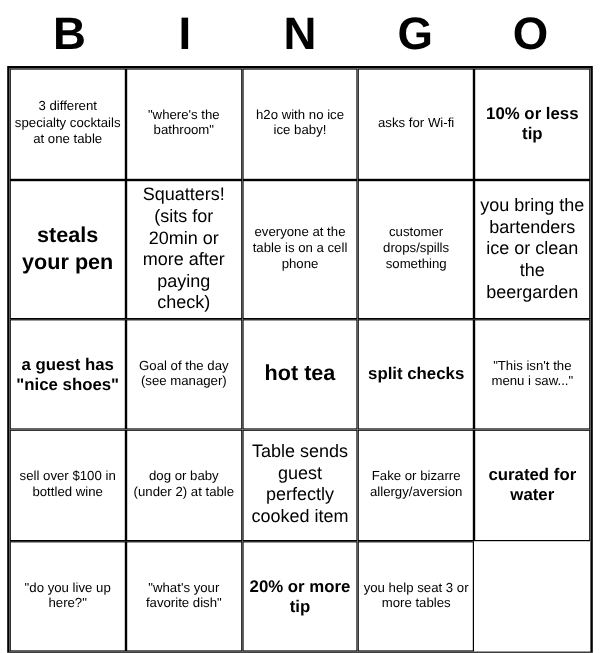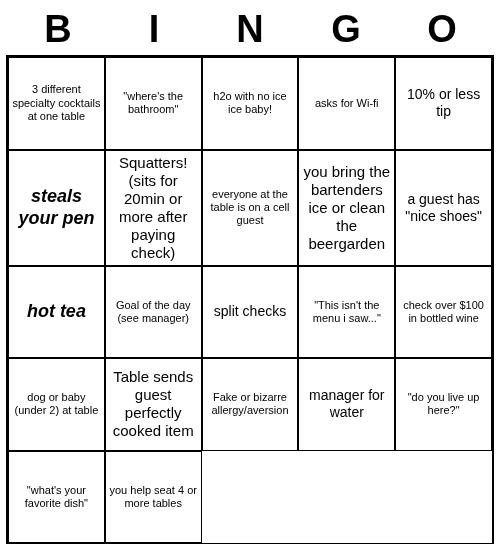--- a/index.html
+++ b/index.html
@@ -39,25 +39,24 @@
       justify-content: center;
       text-align: center;
       padding: 3px;
       font-size: 11px;
       line-height: 1.2;
       background: #fff;
     }
     .bingo-cell.large-text {
       font-size: 18px;
       font-weight: bold;
-      font-style: italic;
     }
     .bingo-cell.medium-text {
       font-size: 14px;
-      font-weight: normal;
+      font-weight: bold;
     }
     .bingo-cell.small-text {
       font-size: 15px;
     }
   </style>
 </head>
 <body>
 
 <div id="bingo-title">
   <span>B</span>
@@ -68,28 +67,30 @@
 </div>
 
 <div id="bingo-grid">
 <div class="bingo-cell">3 different specialty cocktails at one table</div>
     <div class="bingo-cell">"where's the bathroom"</div>
     <div class="bingo-cell">h2o with no ice ice baby!</div>
     <div class="bingo-cell">asks for Wi-fi</div>
     <div class="bingo-cell medium-text">10% or less tip</div>
     <div class="bingo-cell large-text">steals your pen</div>
     <div class="bingo-cell small-text">Squatters! (sits for 20min or more after paying check)</div>
-    <div class="bingo-cell">everyone at the table is on a cell guest</div>
+    <div class="bingo-cell">everyone at the table is on a cell phone</div>
+    <div class="bingo-cell">customer drops/spills something</div>
     <div class="bingo-cell small-text">you bring the bartenders ice or clean the beergarden</div>
     <div class="bingo-cell medium-text">a guest has "nice shoes"</div>
+    <div class="bingo-cell">Goal of the day (see manager)</div>
     <div class="bingo-cell large-text">hot tea</div>
-    <div class="bingo-cell">Goal of the day (see manager)</div>
     <div class="bingo-cell medium-text">split checks</div>
     <div class="bingo-cell">"This isn't the menu i saw..."</div>
-    <div class="bingo-cell">check over $100 in bottled wine</div>
+    <div class="bingo-cell">sell over $100 in bottled wine</div>
     <div class="bingo-cell">dog or baby (under 2) at table</div>
     <div class="bingo-cell small-text">Table sends guest perfectly cooked item</div>
     <div class="bingo-cell">Fake or bizarre allergy/aversion</div>
-    <div class="bingo-cell medium-text">manager for water</div>
+    <div class="bingo-cell medium-text">curated for water</div>
     <div class="bingo-cell">"do you live up here?"</div>
     <div class="bingo-cell">"what's your favorite dish"</div>
-    <div class="bingo-cell">you help seat 4 or more tables</div>
+    <div class="bingo-cell medium-text">20% or more tip</div>
+    <div class="bingo-cell">you help seat 3 or more tables</div>
   </div>
 
 </body></html>

